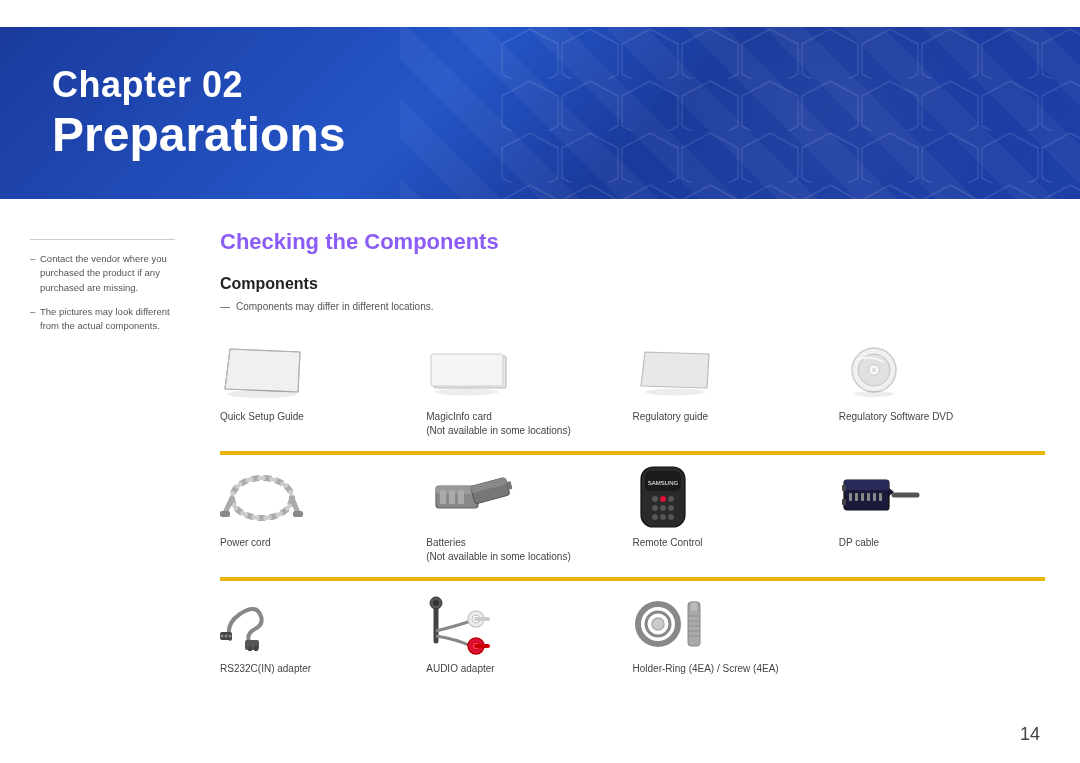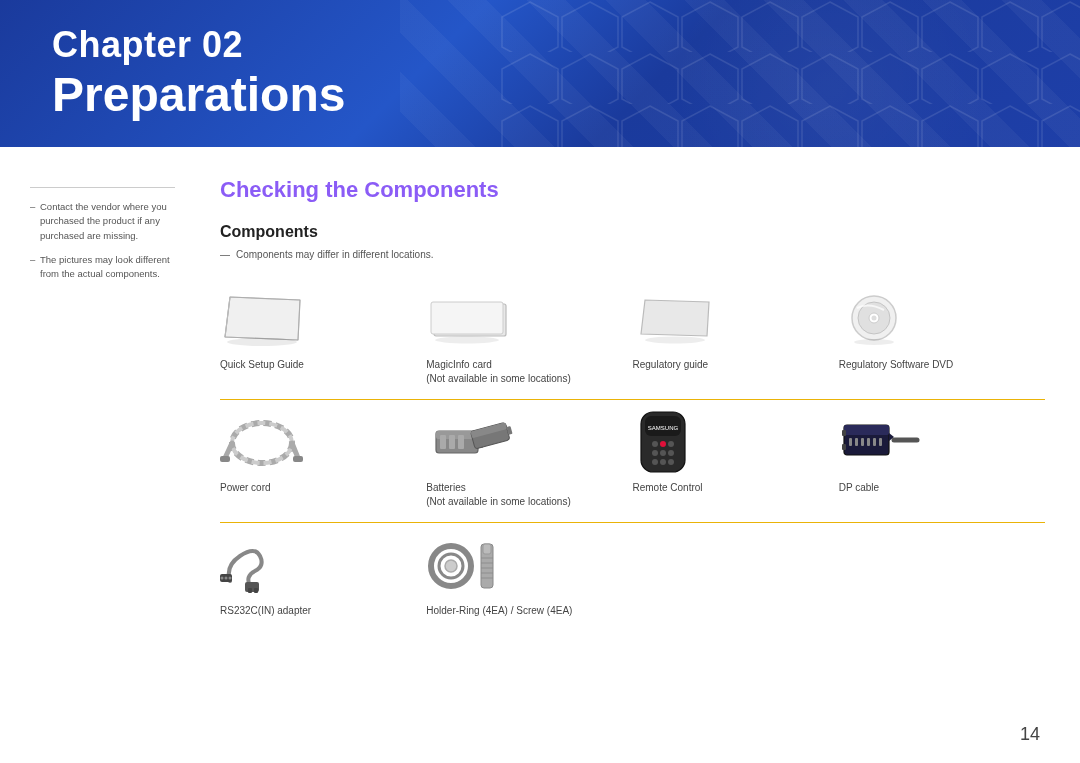--- a/index.html
+++ b/index.html
@@ -8,27 +8,28 @@
       height: 763px;
       background: #fff;
       font-family: 'Arial', sans-serif;
       overflow: hidden;
       position: relative;
     }
 
     
     .header-banner {
       width: 100%;
-      height: 147px;
+      height: 172px;
       background: linear-gradient(135deg, #1a3a9c 0%, #2456c8 40%, #1a3a9c 60%, #1e3fa8 100%);
       position: relative;
       overflow: hidden;
       display: flex;
       align-items: center;
       padding-left: 52px;
+      margin-top: 27px;
     }
 
     .header-banner::before {
       content: '';
       position: absolute;
       top: -20px; right: -20px;
       width: 700px; height: 250px;
       background: repeating-linear-gradient(
         45deg,
         transparent,
@@ -154,21 +155,21 @@
     }
 
     .all-rows {
       display: flex;
       flex-direction: column;
     }
 
     .grid-row {
       display: grid;
       grid-template-columns: repeat(4, 1fr);
-      border-bottom: 1px solid #eab308;
+      border-bottom: 4px solid #eab308;
       padding-bottom: 8px;
       margin-bottom: 5px;
     }
 
     .grid-row.last-row {
       border-bottom: none;
     }
 
     .grid-cell {
       padding: 5px 10px 5px 0;
@@ -384,20 +385,42 @@
 
               <rect x="0" y="38" width="12" height="8" rx="2" fill="#444"></rect>
               <circle cx="2" cy="42" r="1.5" fill="#888"></circle>
               <circle cx="6" cy="42" r="1.5" fill="#888"></circle>
               <circle cx="10" cy="42" r="1.5" fill="#888"></circle>
             </svg>
           </div>
           <div class="label-text">RS232C(IN) adapter</div>
         </div>
 
+        <div class="grid-cell">
+          <div class="img-area">
+            <svg width="85" height="65" viewBox="0 0 85 65">
+
+              <line x1="10" y1="15" x2="10" y2="50" stroke="#444" stroke-width="5" stroke-linecap="round"></line>
+              <circle cx="10" cy="12" r="6" fill="#555" stroke="#333" stroke-width="1"></circle>
+              <circle cx="10" cy="12" r="3" fill="#333"></circle>
+
+              <path d="M10,40 Q30,35 45,30" stroke="#888" stroke-width="3" fill="none"></path>
+              <path d="M10,45 Q30,48 45,55" stroke="#888" stroke-width="3" fill="none"></path>
+
+              <circle cx="50" cy="28" r="8" fill="#eee" stroke="#ccc" stroke-width="1.5"></circle>
+              <circle cx="50" cy="28" r="4" fill="#fff" stroke="#bbb" stroke-width="1"></circle>
+              <line x1="50" y1="28" x2="62" y2="28" stroke="#ccc" stroke-width="4" stroke-linecap="round"></line>
+
+              <circle cx="50" cy="55" r="8" fill="#e0103a" stroke="#b00" stroke-width="1.5"></circle>
+              <circle cx="50" cy="55" r="4" fill="#ff4060" stroke="#c00" stroke-width="1"></circle>
+              <line x1="50" y1="55" x2="62" y2="55" stroke="#c00" stroke-width="4" stroke-linecap="round"></line>
+            </svg>
+          </div>
+          <div class="label-text">AUDIO adapter</div>
+        </div>
 
         <div class="grid-cell">
           <div class="img-area">
             <svg width="85" height="60" viewBox="0 0 85 60">
 
               <circle cx="25" cy="30" r="20" fill="none" stroke="#888" stroke-width="6"></circle>
               <circle cx="25" cy="30" r="12" fill="none" stroke="#888" stroke-width="3"></circle>
               <circle cx="25" cy="30" r="6" fill="#ccc" stroke="#aaa" stroke-width="1.5"></circle>
 
               <rect x="55" y="8" width="12" height="44" rx="3" fill="#aaa" stroke="#888" stroke-width="1"></rect>

